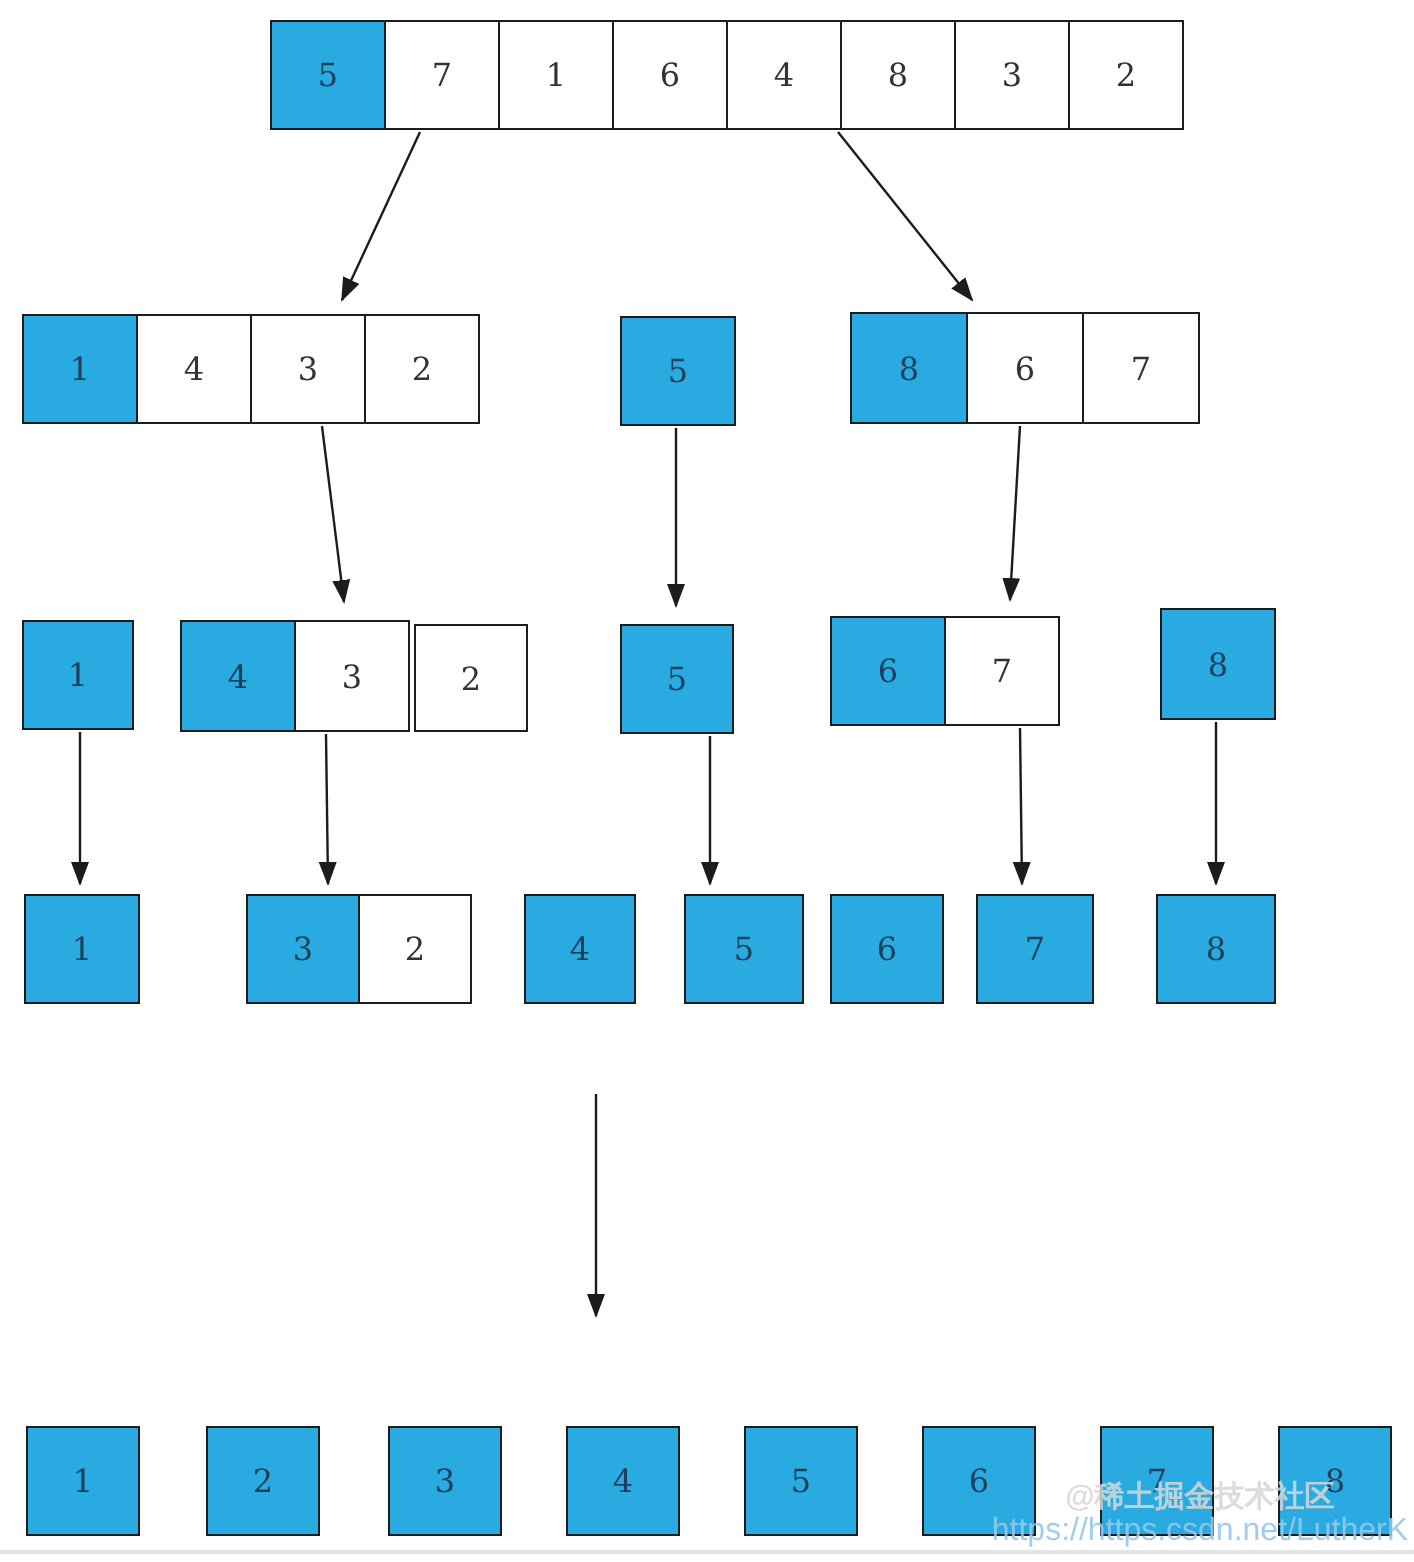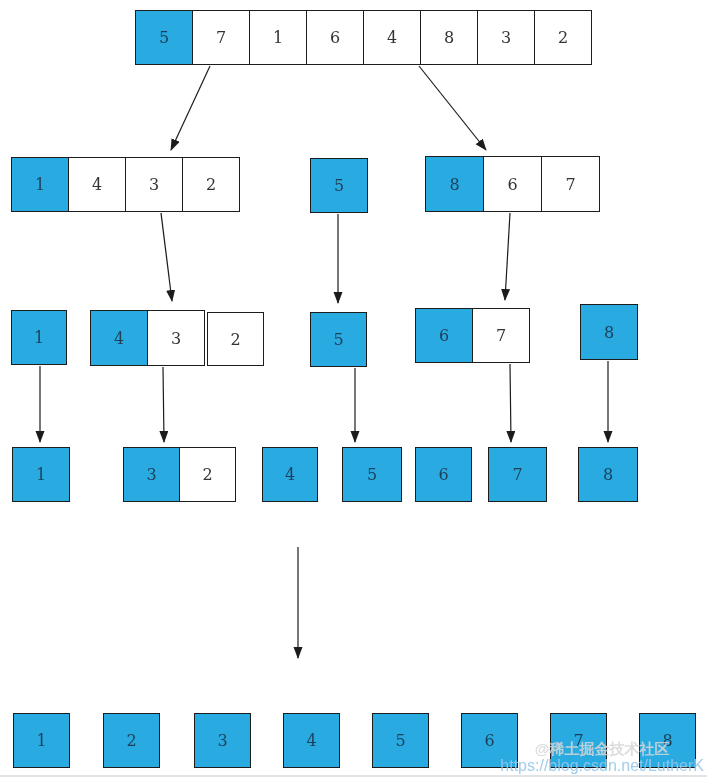--- a/index.html
+++ b/index.html
@@ -136,17 +136,17 @@
       <div class="cell hl" style="width: 57px; height: 55px;">6</div>
     </div>
     <div class="group" style="left: 550px; top: 713px;">
       <div class="cell hl" style="width: 57px; height: 55px;">7</div>
     </div>
     <div class="group" style="left: 639px; top: 713px;">
       <div class="cell hl" style="width: 57px; height: 55px;">8</div>
     </div>
     <div id="watermark">
     <div class="wm1">@稀土掘金技术社区</div>
-    <div class="wm2">https://blog.csdn.net/LutherK</div>
+    <div class="wm2">https://https.csdn.net/LutherK</div>
   </div>
 
   <div id="bottom-line"></div>
 </div>
 
 </body></html>

